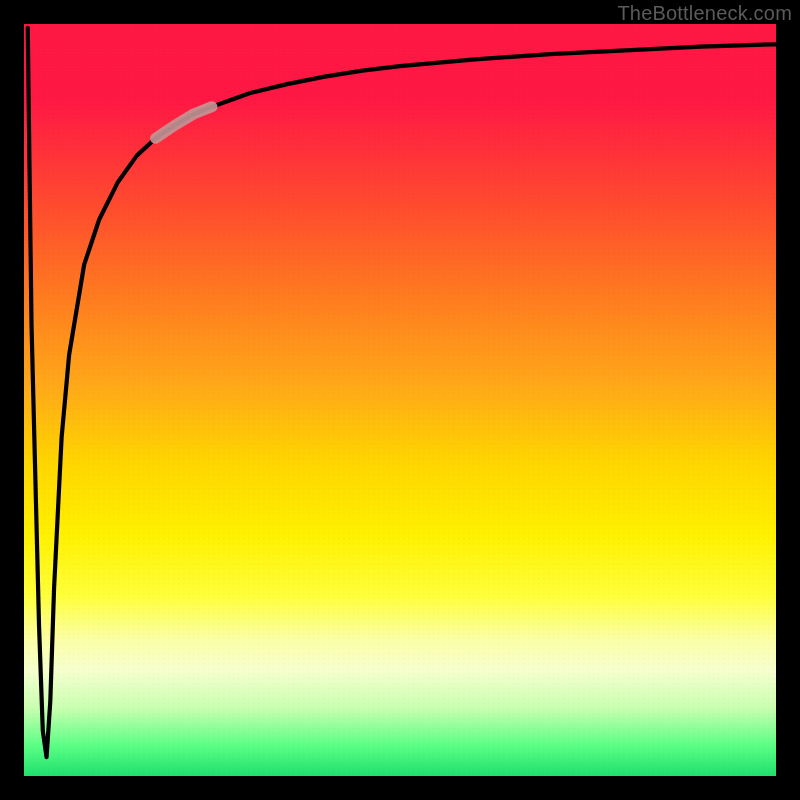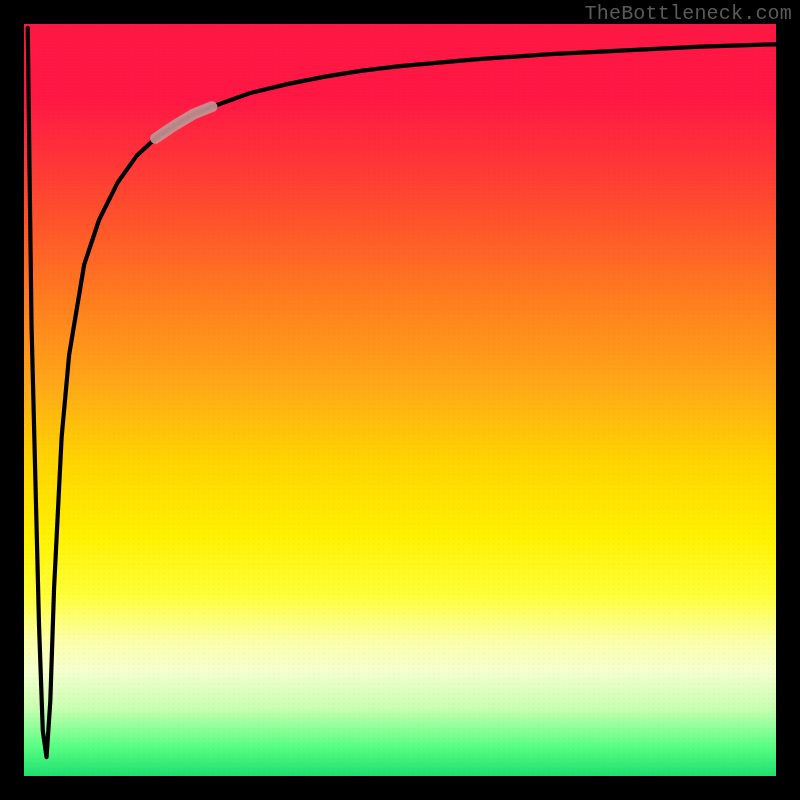--- a/index.html
+++ b/index.html
@@ -57,21 +57,21 @@
     left: 0;
     top: 0;
     width: 752px;
     height: 752px;
     pointer-events: none;
   }
   .watermark {
     position: absolute;
     top: 2px;
     right: 8px;
-    font-family: Liberation Mono, monospace;
+    font-family: Liberation Sans, sans-serif;
     font-size: 20px;
     color: #5b5b5b;
     font-weight: 400;
     letter-spacing: 0.2px;
     user-select: none;
   }
 </style>
 </head>
 <body>
 

